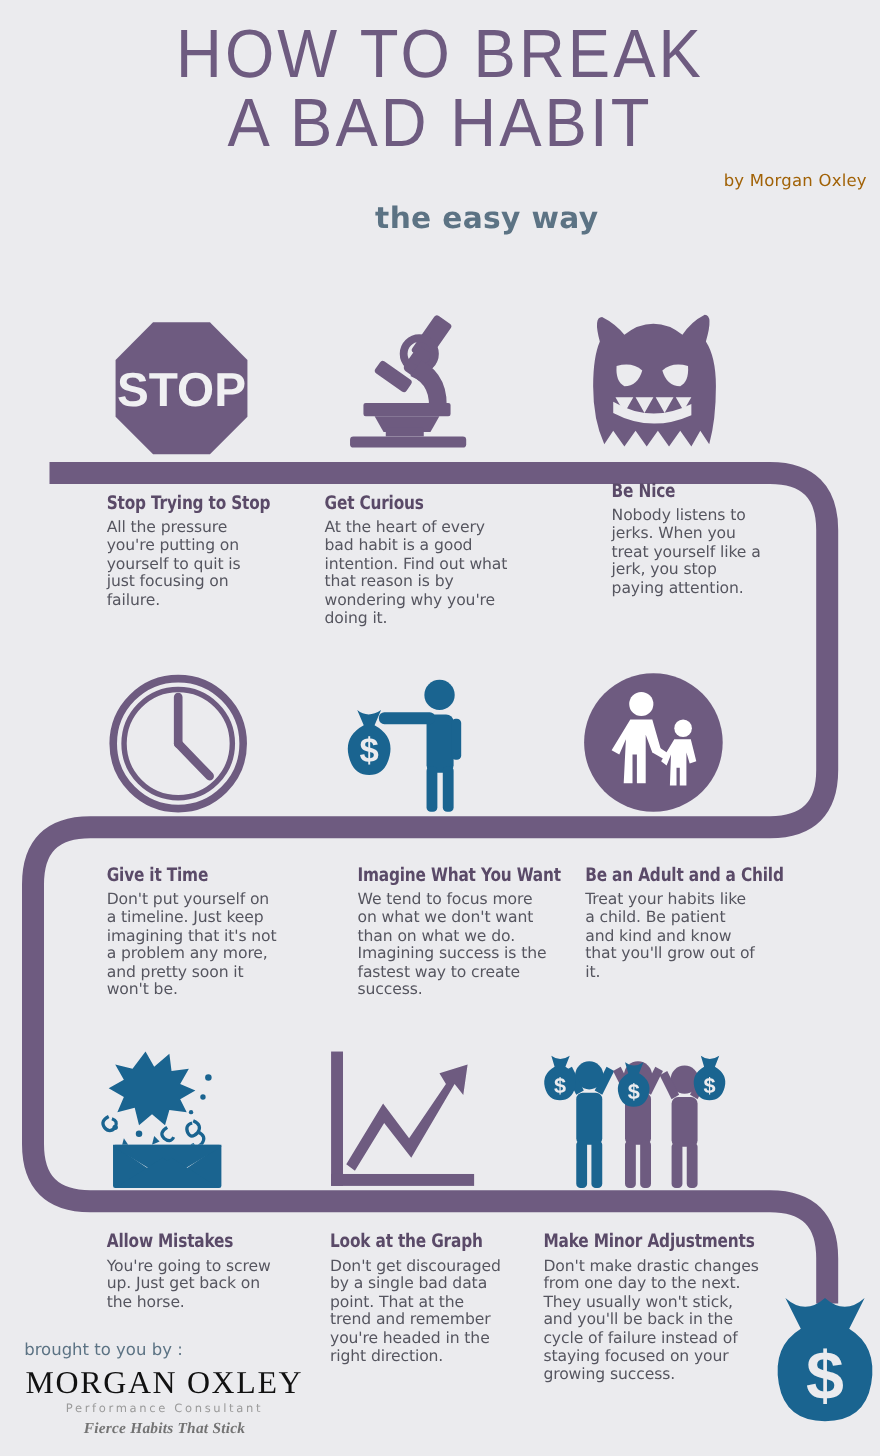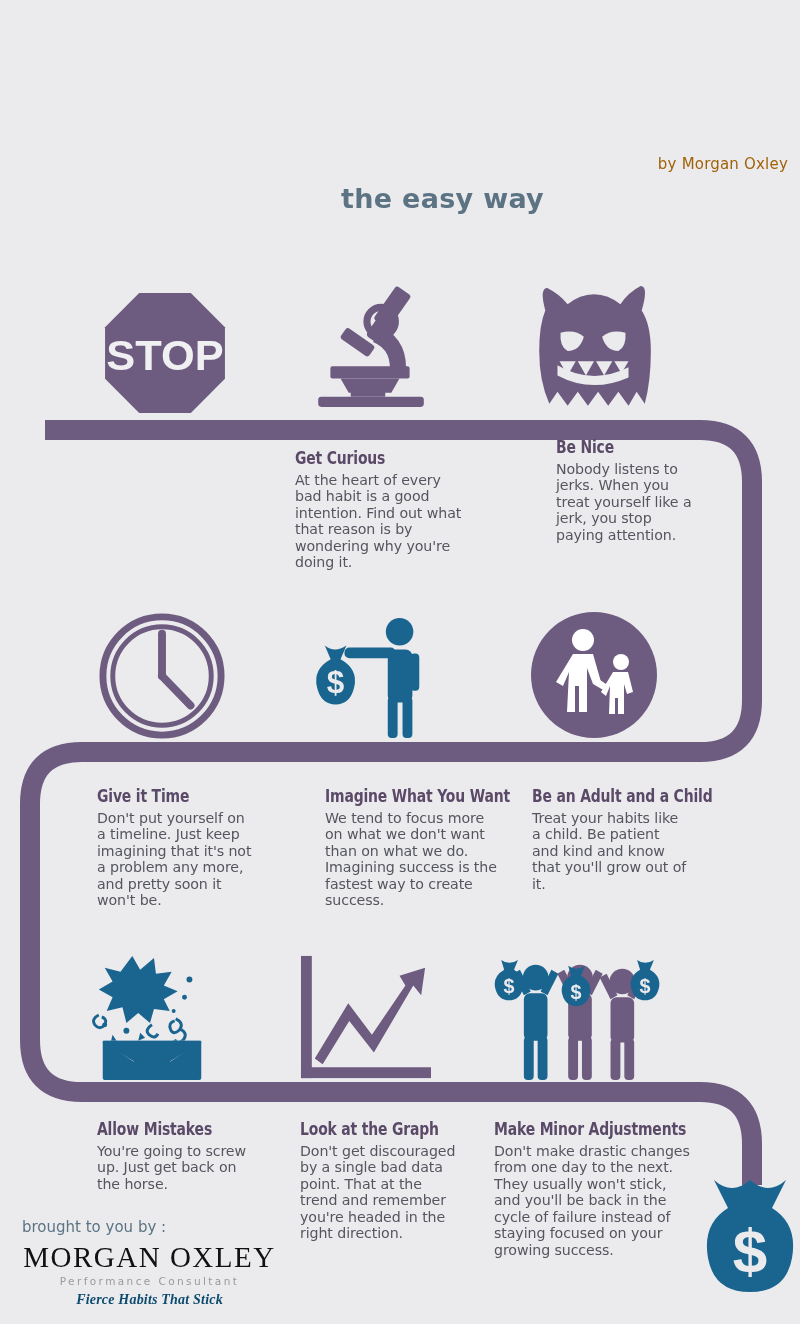--- a/index.html
+++ b/index.html
@@ -121,30 +121,34 @@
     font-size: 10.5px;
     letter-spacing: 2.4px;
     color: #9a9a9a;
     margin-top: 3px;
   }
   .logo-tag {
     font-family: "Liberation Serif", serif;
     font-style: italic;
     font-weight: 700;
     font-size: 14px;
-    color: #0c4a6e;
+    color: #737373;
     margin-top: 5px;
     letter-spacing: 0.2px;
   }
 </style>
 </head>
 <body>
 
 <div id="infographic">
 
+  <div class="title-block">
+    <div class="title-line">HOW TO BREAK</div>
+    <div class="title-line">A BAD HABIT</div>
+  </div>
   <div class="byline">by Morgan Oxley</div>
   <div class="subtitle">
     <span class="subtitle-inner">the easy way</span>
   </div>
 
   <svg class="ribbon" viewBox="0 0 800 1324">
 
     <path d="M 45 430 L 700 430 Q 752 430 752 482 L 752 700 Q 752 752 700 752 L 82 752 Q 30 752 30 804 L 30 1040 Q 30 1092 82 1092 L 700 1092 Q 752 1092 752 1144 L 752 1185" fill="none" stroke="#6e5b80" stroke-width="20" stroke-linecap="butt"></path>
   </svg>
 
@@ -176,20 +180,24 @@
       <path d="M18 30 Q12 8 20 8 Q32 14 40 24 Q52 14 66 14 Q80 14 92 24 Q100 12 112 6 Q120 6 113 30
                Q122 44 122 70 Q122 100 116 122 L108 110 L100 124 L90 110 L80 124 L70 110 L60 124 L50 110
                L40 124 L30 110 L22 122 Q12 100 12 70 Q12 44 18 30 Z" fill="#6e5b80"></path>
       <path d="M33 52 Q47 48 56 56 Q52 70 40 70 Q32 66 33 52 Z" fill="#ebebee"></path>
       <path d="M97 52 Q83 48 74 56 Q78 70 90 70 Q98 66 97 52 Z" fill="#ebebee"></path>
       <path d="M32 80 L48 80 L40 94 Z M50 80 L66 80 L58 94 Z M68 80 L84 80 L76 94 Z M86 80 L100 80 L93 92 Z" fill="#ebebee"></path>
       <path d="M30 84 Q64 104 100 86 L100 96 Q64 112 30 94 Z" fill="#ebebee"></path>
     </svg>
   </div>
 
+  <div class="cell" style="left:97px; top:448px; width:150px;">
+    <div class="sec-title">Stop Trying to Stop</div>
+    <div class="sec-body">All the pressure you're putting on yourself to quit is just focusing on failure.</div>
+  </div>
   <div class="cell" style="left:295px; top:448px; width:168px;">
     <div class="sec-title">Get Curious</div>
     <div class="sec-body">At the heart of every bad habit is a good intention. Find out what that reason is by wondering why you're doing it.</div>
   </div>
   <div class="cell" style="left:520px; top:437px; width:140px;margin-left:36px;">
     <div class="sec-title">Be Nice</div>
     <div class="sec-body">Nobody listens to jerks. When you treat yourself like a jerk, you stop paying attention.</div>
   </div>
 
   <div class="icon-wrap" style="left:97px; top:610px; width:130px; height:130px;">

